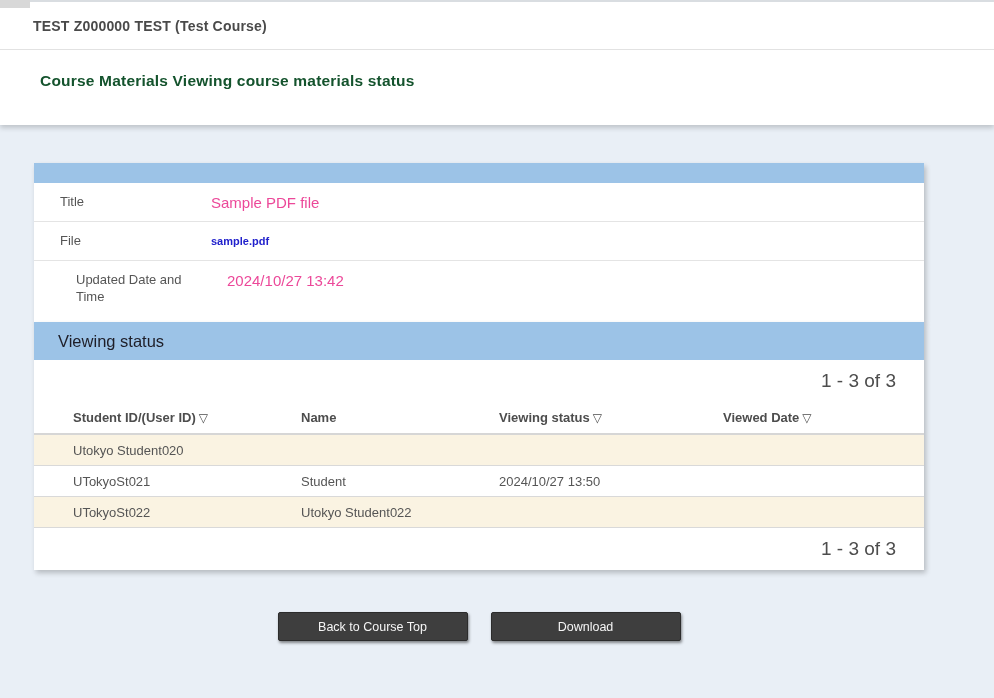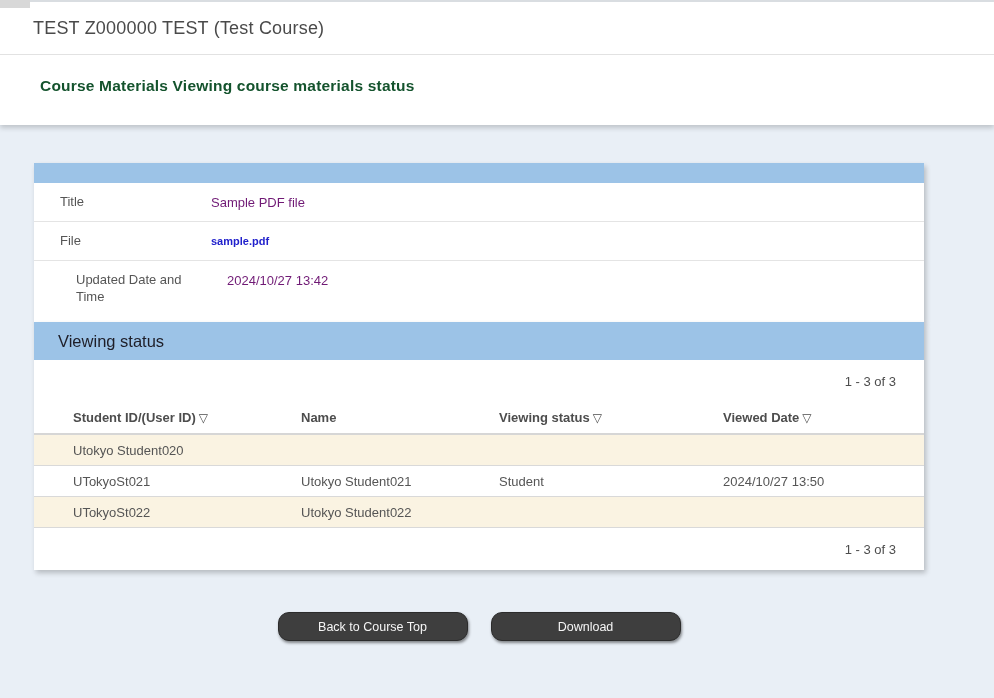--- a/index.html
+++ b/index.html
@@ -20,22 +20,22 @@
     border-top: 2px solid #d9dde1;
     box-shadow: 0 3px 5px rgba(0,0,0,0.18);
   }
   .corner-block {
     position: absolute;
     left: 0; top: -2px;
     width: 30px; height: 8px;
     background: #d8d8d8;
   }
   .course-title {
-    font-size: 18px;
-    font-weight: normal;
+    font-size: 14px;
+    font-weight: bold;
     color: #4a4a4a;
     padding: 16px 0 0 33px;
     letter-spacing: 0.2px;
   }
   .header-divider {
     border: none;
     border-top: 1px solid #e2e2e2;
     margin-top: 15px;
   }
   .page-title {
@@ -79,22 +79,22 @@
   .detail-label {
     flex: 0 0 177px;
     padding-left: 26px;
     padding-right: 32px;
     font-size: 13px;
     font-weight: normal;
     color: #555555;
     line-height: 17px;
   }
   .detail-value {
-    font-size: 13px;
-    color: #701a75;
+    font-size: 15px;
+    color: #ec4899;
     line-height: 17px;
     padding-top: 1px;
   }
   .file-link {
     font-size: 11px;
     font-weight: bold;
     color: #2121cc;
     text-decoration: none;
     line-height: 17px;
     display: inline-block;
@@ -103,21 +103,21 @@
   
   .status-card { }
   .pagination-row {
     height: 42px;
     display: flex;
     align-items: center;
     justify-content: flex-end;
     padding-right: 28px;
   }
   .pagination-text {
-    font-size: 13px;
+    font-size: 19px;
     color: #4d4d4d;
   }
   .grid-row {
     display: grid;
     grid-template-columns: 228px 198px 224px 1fr;
     padding-left: 39px;
     align-items: center;
   }
   .thead-row {
     height: 33px;
@@ -153,21 +153,21 @@
     gap: 23px;
   }
   .action-button {
     width: 190px;
     height: 29px;
     background: #3e3e3e;
     color: #f5f5f5;
     font-family: "Liberation Sans", sans-serif;
     font-size: 12.5px;
     border: 1px solid #2c2c2c;
-    border-radius: 11px;
+    border-radius: 2px;
     box-shadow: 1px 2px 3px rgba(0,0,0,0.45);
     cursor: pointer;
   }
 </style>
 </head>
 <body>
 
 <header class="page-header">
   <div class="corner-block"></div>
   <h1 class="course-title">TEST Z000000 TEST (Test Course)</h1>
@@ -217,21 +217,20 @@
       </div>
     </div>
 
     <div class="grid-row data-row odd">
       <div class="cell">Utokyo Student020</div>
       <div class="cell"></div>
       <div class="cell"></div>
     </div>
     <div class="grid-row data-row even">
       <div class="cell">UTokyoSt021</div>
-      <div class="cell">Utokyo Student021</div>
       <div class="cell">Student</div>
       <div class="cell">2024/10/27 13:50</div>
     </div>
     <div class="grid-row data-row odd">
       <div class="cell">UTokyoSt022</div>
       <div class="cell">Utokyo Student022</div>
       <div class="cell"></div>
       <div class="cell"></div>
     </div>
 

